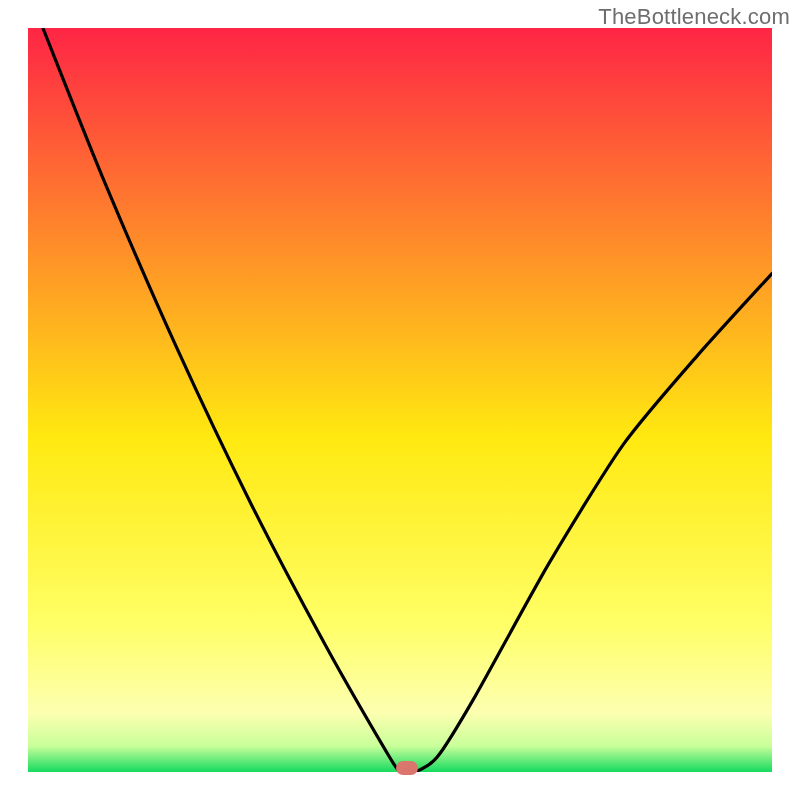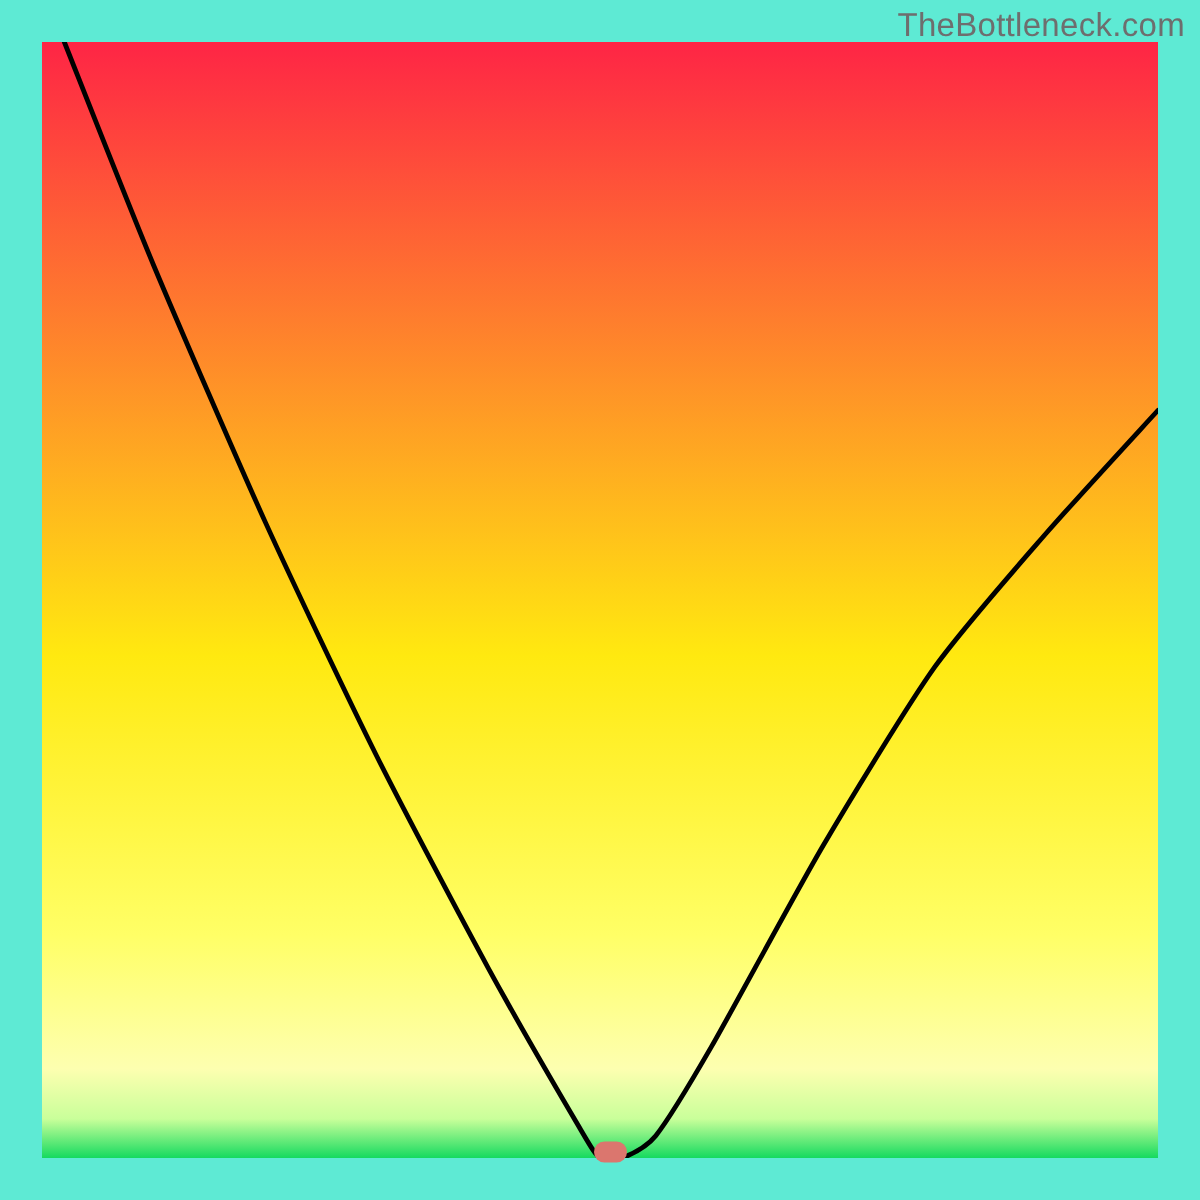--- a/index.html
+++ b/index.html
@@ -10,21 +10,21 @@
     overflow: hidden;
     background: #000;
     font-family: Arial, Helvetica, sans-serif;
   }
   .frame {
     position: absolute;
     top: 0;
     left: 0;
     width: 800px;
     height: 800px;
-    background: #5eead4;
+    background: #ffffff;
   }
   .plot {
     position: absolute;
     top: 28px;
     left: 28px;
     width: 744px;
     height: 744px;
   }
   .grad {
     position: absolute;

